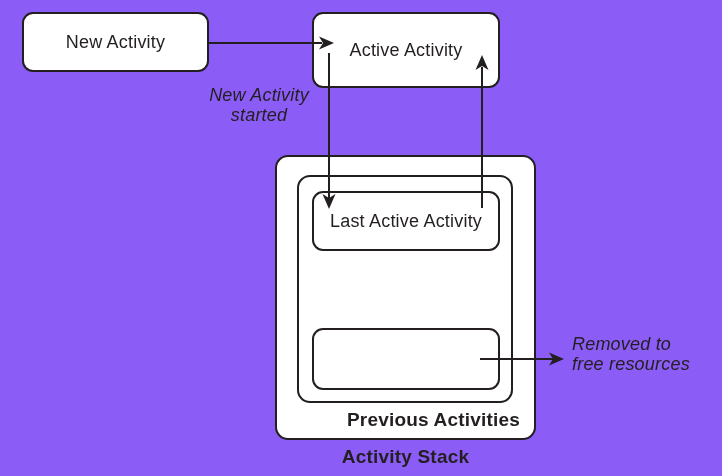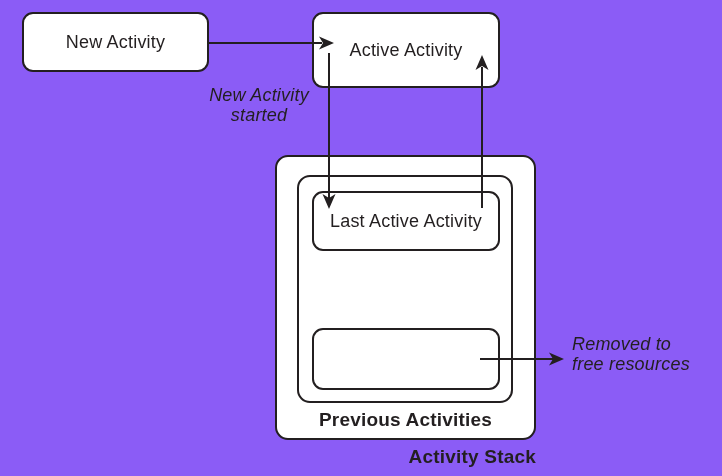--- a/index.html
+++ b/index.html
@@ -46,23 +46,23 @@
   <div class="box big-box" style="left:275px; top:155px; width:261px; height:285px;"></div>
 
   <div class="box big-box" style="left:297px; top:175px; width:216px; height:228px;"></div>
 
   <div class="box" style="left:312px; top:191px; width:188px; height:60px;justify-content:center;">
     <span>Last Active Activity</span>
   </div>
 
   <div class="box" style="left:312px; top:328px; width:188px; height:62px;"></div>
 
-  <div class="bold-label" style="left:275px; top:409px; width:261px;">Previous Activities</div>
+  <div class="bold-label" style="left:275px; top:409px; width:261px;padding-left:28px;">Previous Activities</div>
 
-  <div class="bold-label" style="left:275px; top:446px; width:261px;text-align:right;">Activity Stack</div>
+  <div class="bold-label" style="left:275px; top:446px; width:261px;">Activity Stack</div>
 
   <div class="annotation centered" style="left:184px; top:85px; width:150px;">New Activity
 started</div>
 
 
   <div class="annotation" style="left:572px; top:334px;">Removed to
 free resources</div>
 
   <svg id="arrow-layer" viewBox="0 0 722 476">
     <g>

